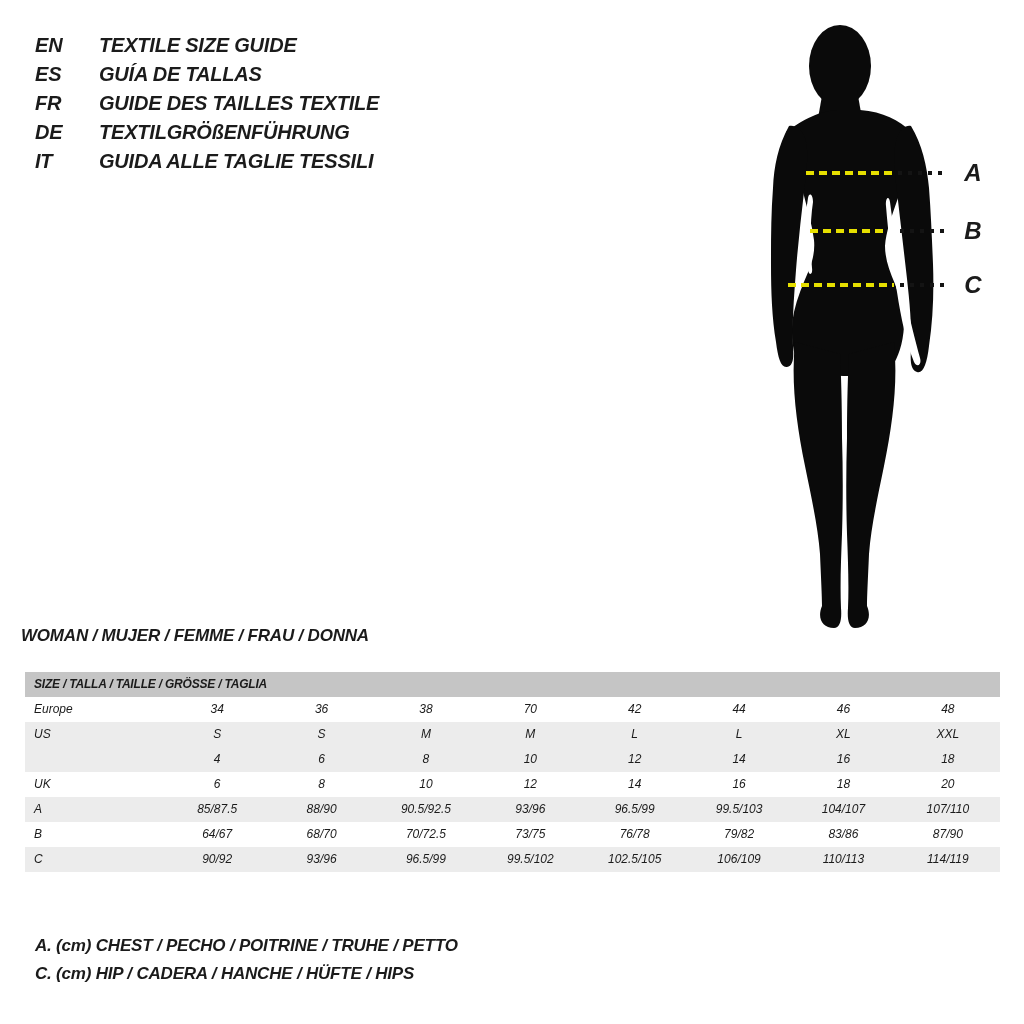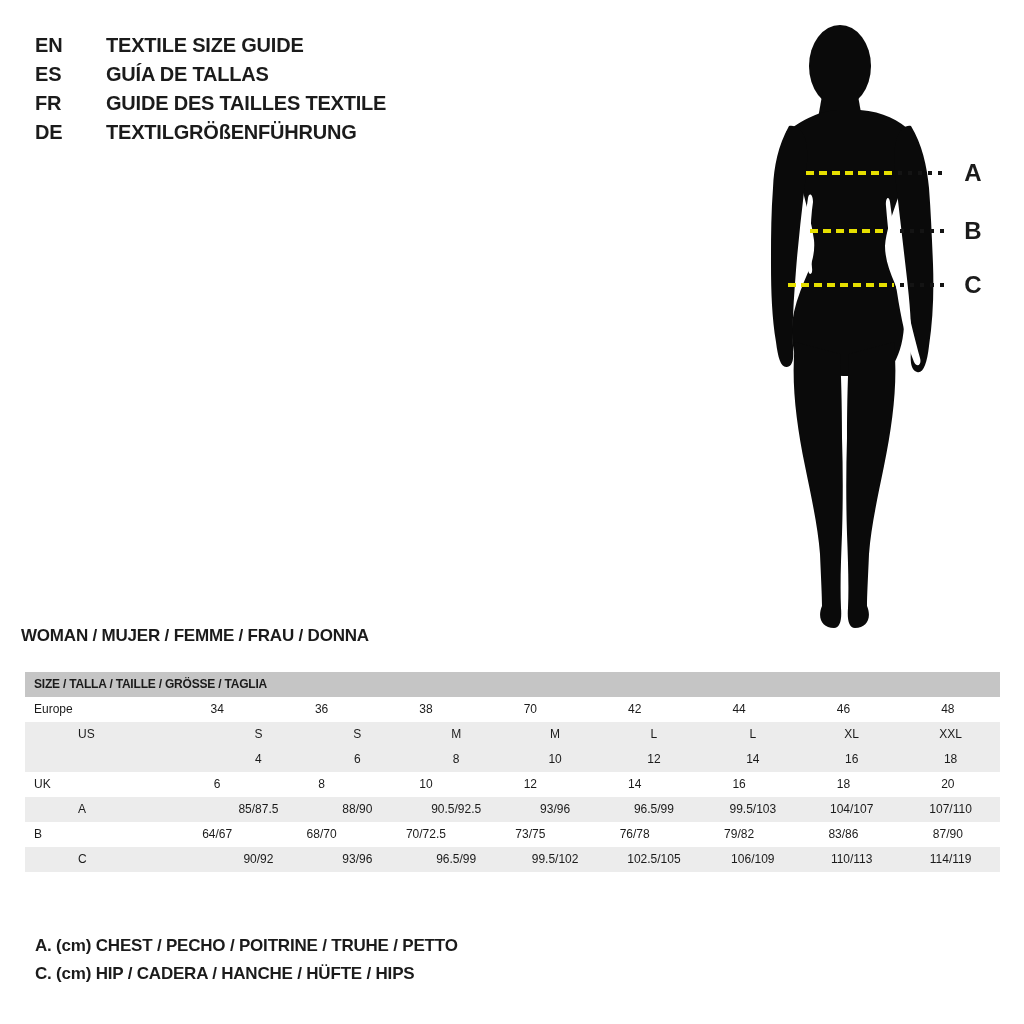--- a/index.html
+++ b/index.html
@@ -1,25 +1,25 @@
 <!DOCTYPE html>
 <html><head>
 <meta charset="utf-8">
 <style>
   * { margin:0; padding:0; box-sizing:border-box; }
   html,body { width:1024px; height:1024px; background:#ffffff; overflow:hidden;
               font-family:"Liberation Sans", sans-serif; color:#1b1b1b; }
-  .canvas { position:relative; width:864px; height:1024px; }
+  .canvas { position:relative; width:864px; height:1024px;font-style:italic; }
 
   
   .lang-list { position:absolute; left:35px; top:31px; font-size:20px; font-weight:700;
                letter-spacing:-0.2px; }
   .lang-row { display:flex; height:29px; line-height:29px; }
   .lang-code { width:64px; }
-  .lang-label { white-space:nowrap;margin-left:7px; }
+  .lang-label { white-space:nowrap; }
 
   
   .figure-svg { position:absolute; left:768px; top:20px; width:200px; height:612px; }
 
   .measure-line { position:absolute; height:4px;
                   background:repeating-linear-gradient(90deg,#e6df00 0 8px,transparent 8px 13px); }
   #measure-a { left:806px; top:171px; width:86px; }
   #measure-b { left:810px; top:229px; width:78px; }
   #measure-c { left:788px; top:283px; width:106px; }
 
@@ -37,21 +37,21 @@
 
   
   .section-heading { position:absolute; left:21px; top:626px; font-size:17px;
                      font-weight:700; letter-spacing:-0.2px; white-space:nowrap; }
 
   
   .size-table { position:absolute; left:25px; top:672px; width:975px; }
   .st-header { height:25px; line-height:25px; background:#c5c5c5; font-size:12px;
                font-weight:700; letter-spacing:-0.2px; padding-left:9px; }
   .st-row { display:flex; height:25px; line-height:25px; font-size:12px; }
-  .st-row.shaded { background:#ececec;padding-left:44px; }
+  .st-row.shaded { background:#ececec; }
   .st-label { width:140px; padding-left:9px; }
   .st-cell { flex:1; text-align:center; white-space:nowrap; }
 
   
   .legend { position:absolute; left:35px; top:932px; font-size:17px; font-weight:700;
             letter-spacing:-0.2px; }
   .legend-line { height:28px; line-height:28px; white-space:nowrap; }
 </style>
 </head>
 <body>
@@ -67,20 +67,24 @@
       <span class="lang-code">ES</span>
       <span class="lang-label">GUÍA DE TALLAS</span>
     </div>
     <div class="lang-row">
       <span class="lang-code">FR</span>
       <span class="lang-label">GUIDE DES TAILLES TEXTILE</span>
     </div>
     <div class="lang-row">
       <span class="lang-code">DE</span>
       <span class="lang-label">TEXTILGRÖßENFÜHRUNG</span>
+    </div>
+    <div class="lang-row">
+      <span class="lang-code">IT</span>
+      <span class="lang-label">GUIDA ALLE TAGLIE TESSILI</span>
     </div>
   </div>
 
   <svg class="figure-svg" viewBox="0 0 200 612" xmlns="http://www.w3.org/2000/svg">
     <g fill="#0a0a0a">
 
       <ellipse cx="72" cy="46" rx="31" ry="41"></ellipse>
 
       <path d="M 55,70 L 89,70 L 95,104 L 49,104 Z"></path>
 

